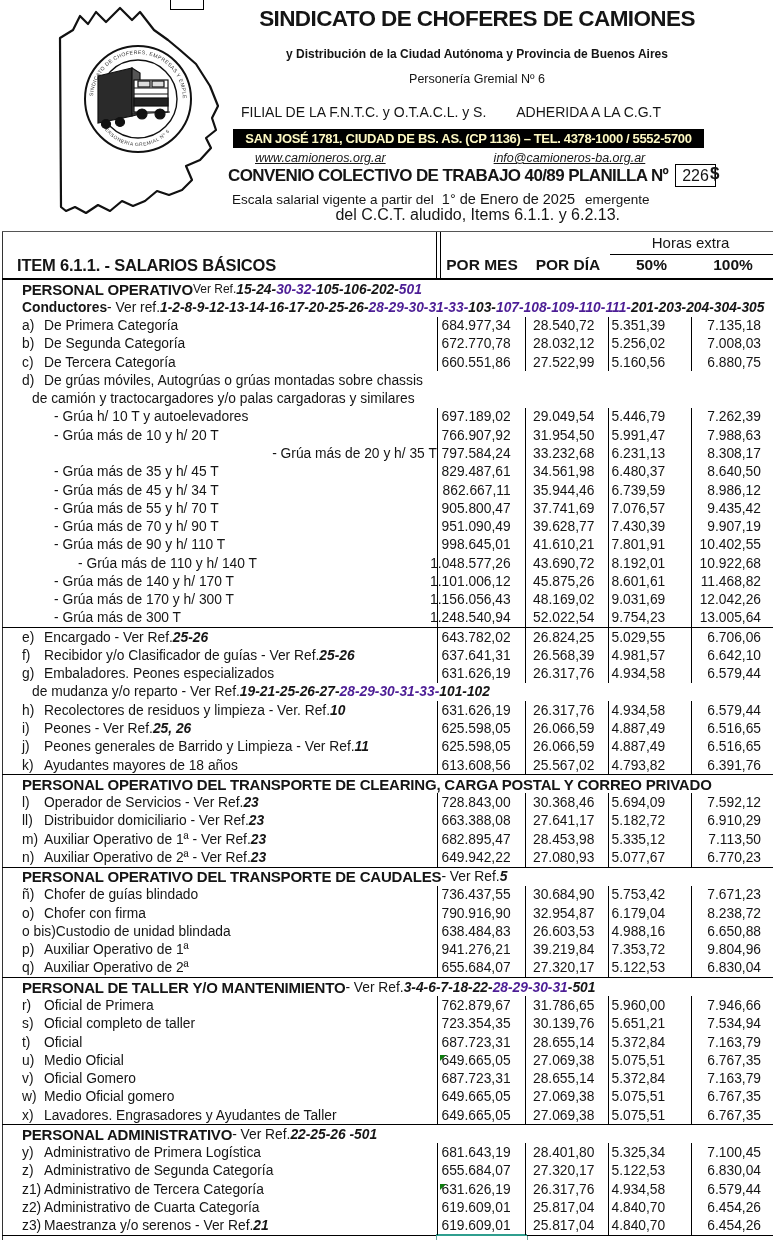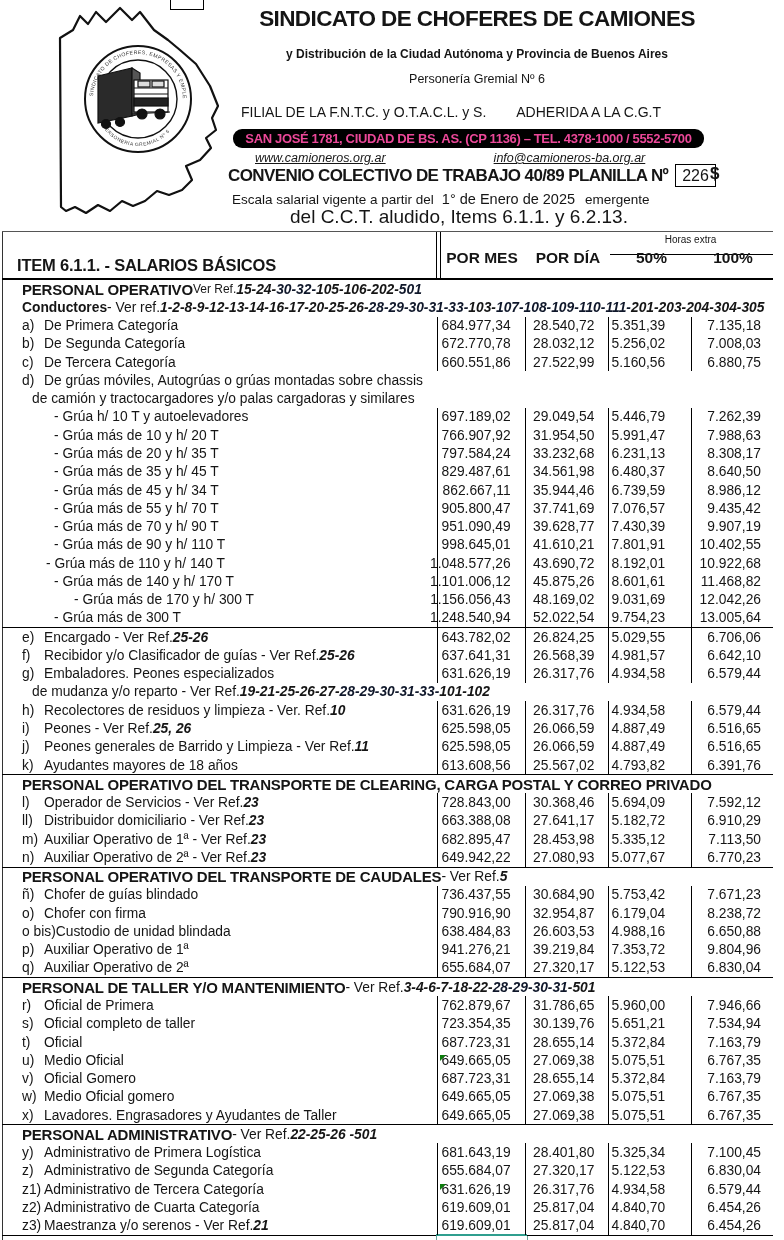--- a/index.html
+++ b/index.html
@@ -8,66 +8,66 @@
 
   
   .artifact-box{position:absolute;left:170px;top:0;width:32px;height:9px;border:1.5px solid #000;border-top:none;}
   .logo{position:absolute;left:28px;top:2px;width:202px;height:228px;}
   .hd{position:absolute;white-space:nowrap;}
   .org-title{left:233px;top:6px;width:488px;text-align:center;font-size:22.5px;font-weight:bold;letter-spacing:-0.6px;}
   .sub1{left:233px;top:33px;width:488px;text-align:center;font-size:12px;font-weight:bold;letter-spacing:-0.1px;}
   .sub2{left:233px;top:47px;width:488px;text-align:center;font-size:12px;font-weight:bold;}
   .pers{left:233px;top:72px;width:488px;text-align:center;font-size:12.5px;}
   .filial-row{left:241px;top:104px;width:420px;display:flex;justify-content:space-between;font-size:14px;}
-  .addr-bar{left:233px;top:129px;width:471px;height:19px;background:#000;color:#ec4899;font-size:13px;
-            font-weight:bold;letter-spacing:-0.35px;text-align:center;line-height:19px;border-radius:9px;}
+  .addr-bar{left:233px;top:129px;width:471px;height:19px;background:#000;color:#fef9c3;font-size:13px;
+            font-weight:bold;letter-spacing:-0.35px;text-align:center;line-height:19px;}
   .links-row{left:233px;top:151px;width:471px;display:flex;}
   .links-row span{font-style:italic;text-decoration:underline;font-size:12.5px;}
   .link-web{margin-left:22px;}
   .link-mail{margin-left:108px;}
   .convenio{left:228px;top:164px;font-size:17px;font-weight:bold;letter-spacing:-0.6px;display:flex;align-items:center;}
   .planilla-box{display:inline-block;border:1.5px solid #000;padding:0 6px;margin-left:7px;font-size:16px;
                 font-weight:normal;letter-spacing:0;line-height:21px;}
   .dollar{left:710px;top:164px;font-size:17px;font-weight:bold;}
   .escala1{left:232px;top:191px;font-size:13.5px;}
   .escala-date{font-size:14.5px;margin:0 8px;}
   .escala-emerg{margin-left:2px;}
-  .escala2{left:290px;top:206px;width:330px;text-align:right;font-size:19px;}
+  .escala2{left:290px;top:206px;width:330px;text-align:right;font-size:16px;}
 
   
   .tbl{position:absolute;left:2px;top:231px;width:771px;}
   .left-edge{position:absolute;left:0;top:0;width:1px;height:calc(100% + 9px);background:#333;}
   .thead{position:relative;height:46px;border-top:1px solid #555;border-bottom:2.5px solid #000;}
   .item-title{position:absolute;left:15px;bottom:3px;font-size:16.5px;font-weight:bold;letter-spacing:-0.2px;white-space:nowrap;}
-  .ch{position:absolute;bottom:11px;font-size:15.5px;font-weight:bold;text-align:center;white-space:nowrap;}
+  .ch{position:absolute;bottom:4px;font-size:15.5px;font-weight:bold;text-align:center;white-space:nowrap;}
   .ch-mes{left:436px;width:88px;}
   .ch-dia{left:524px;width:84px;}
   .ch-50{left:608px;width:83px;}
   .ch-100{left:691px;width:80px;}
-  .horas-extra{position:absolute;left:606px;top:2px;width:165px;text-align:center;font-size:10px;}
+  .horas-extra{position:absolute;left:606px;top:2px;width:165px;text-align:center;font-size:15px;}
   .he-underline{position:absolute;left:608px;top:22px;width:163px;height:1px;background:#000;}
   .dvl{position:absolute;top:0;width:1px;height:100%;background:#000;}
   .dvl1{left:434px;} .dvl2{left:438px;}
 
   .tbody{position:relative;border-bottom:1.4px solid #000;}
   .row{display:flex;height:18.28px;align-items:center;}
   .row.hr{border-top:1px solid #000;}
   .c{box-sizing:border-box;height:100%;display:flex;align-items:center;}
   .desc{width:436px;padding-left:20px;font-size:13.8px;white-space:nowrap;overflow:visible;}
   .row.section .desc,.row.text .desc{width:100%;}
   .pfx{display:inline-block;min-width:22px;}
   .n{position:relative;border-left:1px solid #000;justify-content:flex-end;font-size:13.8px;white-space:nowrap;}
   .n1{width:88px;padding-right:14px;}
   .n2{width:84px;padding-right:14px;}
   .n3{width:83px;padding-right:26px;}
   .n4{width:82px;padding-right:12px;}
   .rt{font-weight:bold;font-size:15px;letter-spacing:-0.2px;}
   .rv{font-size:12px;}
   .rb{font-weight:bold;font-style:italic;}
-  .rg{font-weight:bold;font-style:italic;color:#0f172a;}
+  .rg{font-weight:bold;font-style:italic;color:#4c1d95;}
   .rs{font-weight:bold;}
   .mark{position:absolute;left:2px;top:4px;width:0;height:0;
         border-top:6px solid #0c7c0c;border-right:6px solid transparent;}
   .sel-bottom{position:absolute;left:434px;bottom:-1px;width:91px;height:2px;background:#2f9e8e;}
   .stub{position:absolute;width:1px;height:9px;bottom:-10px;background:#6aa59b;}
   .stub1{left:434px;} .stub2{left:525px;}
 </style>
 </head>
 <body>
 
@@ -225,21 +225,21 @@
         <div class="row data">
           <div class="c desc" style="padding-left: 52px;">
             <span class="rr">- Grúa más de 10 y h/ 20 T</span>
           </div>
           <div class="c n n1">766.907,92</div>
           <div class="c n n2">31.954,50</div>
           <div class="c n n3">5.991,47</div>
           <div class="c n n4">7.988,63</div>
         </div>
         <div class="row data">
-          <div class="c desc" style="padding-left: 52px;">
+          <div class="c desc" style="padding-left: 52px; justify-content: flex-end;">
             <span class="rr">- Grúa más de 20 y h/ 35 T</span>
           </div>
           <div class="c n n1">797.584,24</div>
           <div class="c n n2">33.232,68</div>
           <div class="c n n3">6.231,13</div>
           <div class="c n n4">8.308,17</div>
         </div>
         <div class="row data">
           <div class="c desc" style="padding-left: 52px;">
             <span class="rr">- Grúa más de 35 y h/ 45 T</span>
@@ -279,39 +279,39 @@
         <div class="row data">
           <div class="c desc" style="padding-left: 52px;">
             <span class="rr">- Grúa más de 90 y h/ 110 T</span>
           </div>
           <div class="c n n1">998.645,01</div>
           <div class="c n n2">41.610,21</div>
           <div class="c n n3">7.801,91</div>
           <div class="c n n4">10.402,55</div>
         </div>
         <div class="row data">
-          <div class="c desc" style="padding-left: 44px;">
+          <div class="c desc" style="padding-left: 76px;">
             <span class="rr">- Grúa más de 110 y h/ 140 T</span>
           </div>
           <div class="c n n1">1.048.577,26</div>
           <div class="c n n2">43.690,72</div>
           <div class="c n n3">8.192,01</div>
           <div class="c n n4">10.922,68</div>
         </div>
         <div class="row data">
           <div class="c desc" style="padding-left: 52px;">
             <span class="rr">- Grúa más de 140 y h/ 170 T</span>
           </div>
           <div class="c n n1">1.101.006,12</div>
           <div class="c n n2">45.875,26</div>
           <div class="c n n3">8.601,61</div>
           <div class="c n n4">11.468,82</div>
         </div>
         <div class="row data">
-          <div class="c desc" style="padding-left: 72px;">
+          <div class="c desc" style="padding-left: 52px;">
             <span class="rr">- Grúa más de 170 y h/ 300 T</span>
           </div>
           <div class="c n n1">1.156.056,43</div>
           <div class="c n n2">48.169,02</div>
           <div class="c n n3">9.031,69</div>
           <div class="c n n4">12.042,26</div>
         </div>
         <div class="row data">
           <div class="c desc" style="padding-left: 52px;">
             <span class="rr">- Grúa más de 300 T</span>

